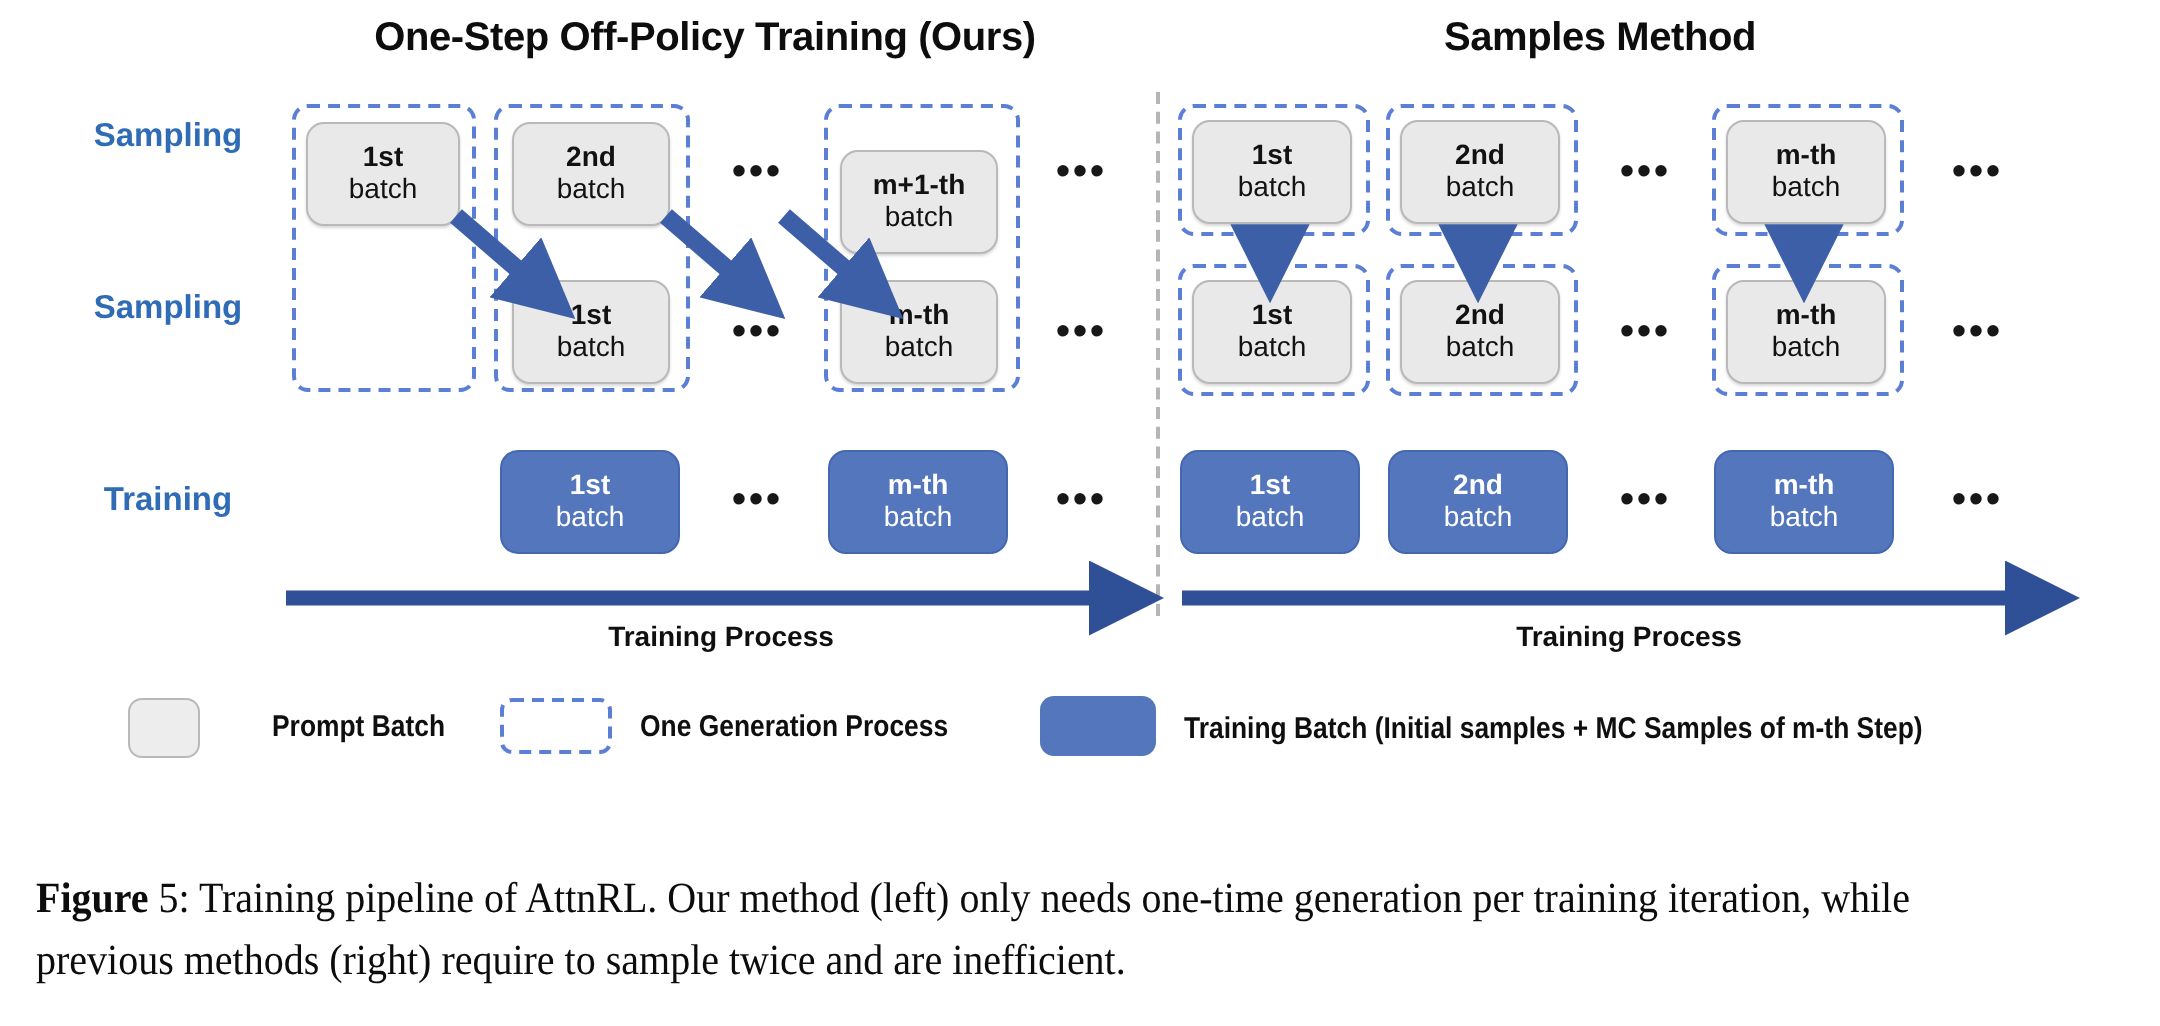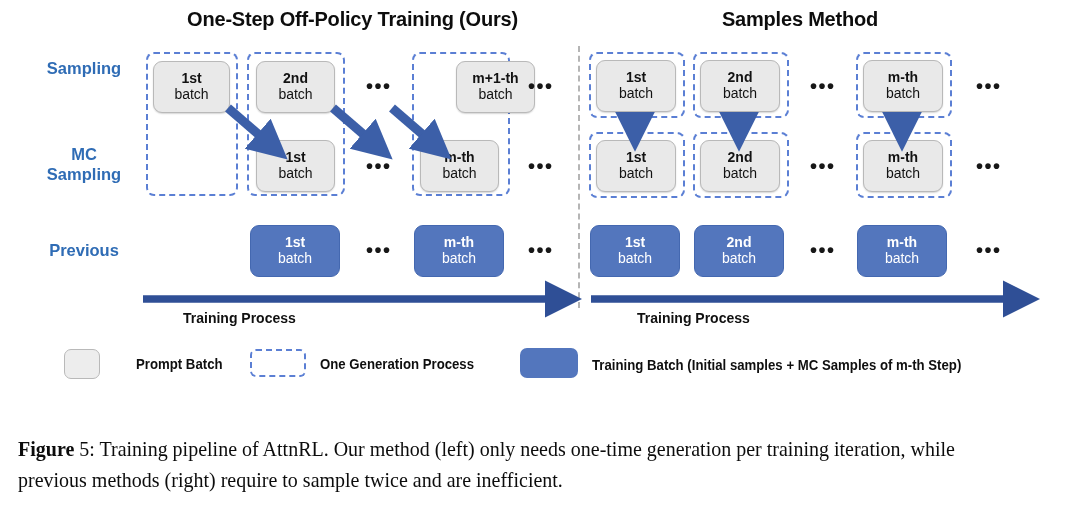--- a/index.html
+++ b/index.html
@@ -86,20 +86,21 @@
   
   .divider{
     border-left:2px dashed #b5b5b5;
   }
 
   
   .proc-label{
     font-weight:bold;
     font-size:14px;
     color:#101010;
+    text-align:center;
     white-space:nowrap;
   }
 
   
   .legend-swatch-gray{
     background:#ededed;
     border:1.3px solid #b9b9b9;
     border-radius:7px;
   }
   .legend-swatch-dash{
@@ -141,43 +142,42 @@
 
   <div class="abs panel-title" style="left:170px;top:8px;width:365px;">One-Step Off-Policy Training (Ours)</div>
 
   <div class="abs panel-title" style="left:640px;top:8px;width:320px;">Samples Method</div>
 
   <div class="abs row-label" style="left:28px;top:58px;width:112px;">
     <div>Sampling</div>
   </div>
 
   <div class="abs row-label" style="left:28px;top:144px;width:112px;">
-    <div>MC</div>
     <div>Sampling</div>
   </div>
 
   <div class="abs row-label" style="left:28px;top:240px;width:112px;">
-    <div>Previous</div>
+    <div>Training</div>
   </div>
 
   <div class="abs divider" style="left:578px;top:46px;height:262px;"></div>
 
   <div class="abs dash" style="left:146px;top:52px;width:88px;height:140px;"></div>
   <div class="abs dash" style="left:247px;top:52px;width:94px;height:140px;"></div>
   <div class="abs dash" style="left:412px;top:52px;width:94px;height:140px;"></div>
 
   <div class="abs pbox" style="left:153px;top:61px;width:75px;height:50px;">
     <span class="t1">1st</span>
     <span class="t2">batch</span>
   </div>
   <div class="abs pbox" style="left:256px;top:61px;width:77px;height:50px;">
     <span class="t1">2nd</span>
     <span class="t2">batch</span>
   </div>
-  <div class="abs pbox" style="left:420px;top:61px;width:77px;height:50px;margin-left:36px;">
+  <div class="abs pbox" style="left:420px;top:75px;width:77px;height:50px;">
     <span class="t1">m+1-th</span>
     <span class="t2">batch</span>
   </div>
 
   <div class="abs pbox" style="left:256px;top:140px;width:77px;height:50px;">
     <span class="t1">1st</span>
     <span class="t2">batch</span>
   </div>
   <div class="abs pbox" style="left:420px;top:140px;width:77px;height:50px;">
     <span class="t1">m-th</span>

